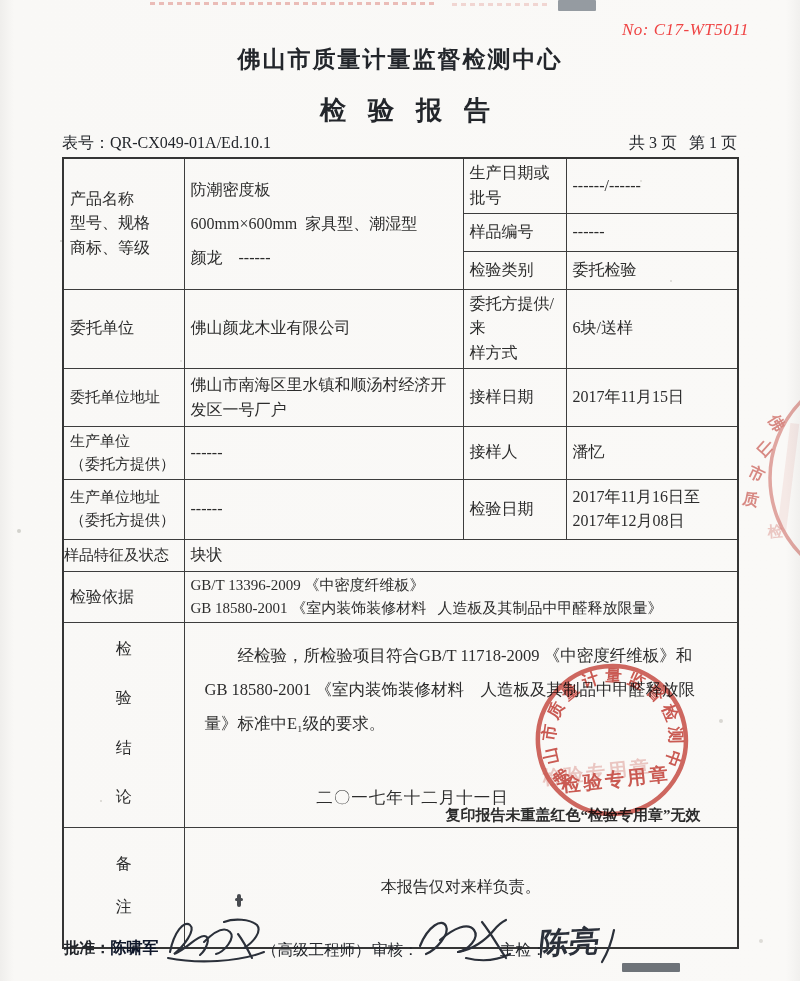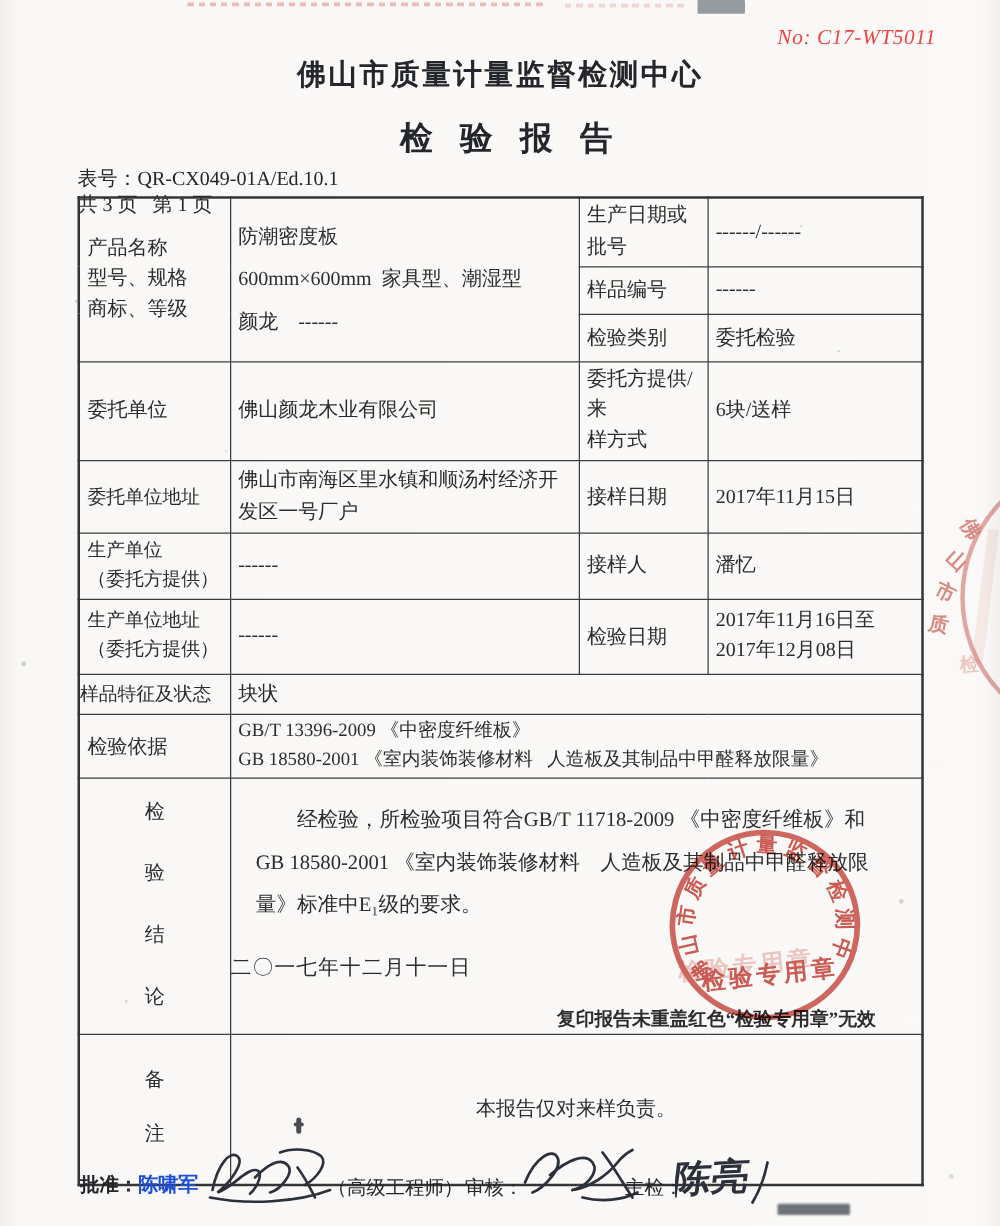--- a/index.html
+++ b/index.html
@@ -18,56 +18,56 @@
   
   .top-dashes { height:3px; opacity:.38;
     background:repeating-linear-gradient(90deg,#d25a50 0 5px,transparent 5px 9px); }
   .top-darkmark { background:#44505c; opacity:.55; filter:blur(.6px); border-radius:1px; }
   .report-no { top:20px; right:51px; font-size:17px; letter-spacing:.5px; color:#ef4444;font-style:italic; }
   .org-name { top:44px; left:0; width:100%; text-align:center;
     font-size:23px; font-weight:700; letter-spacing:2px; color:#23262b; }
   .report-title { top:93px; left:16px; width:100%; text-align:center;
     font-size:26px; font-weight:700; letter-spacing:22px; color:#23262b; }
   .form-row { top:133px; left:62px; width:675px; display:flex; justify-content:space-between;
-    font-size:16px; color:#23262b;flex-direction:column; }
+    font-size:16px; color:#23262b; }
   .pagination { white-space:pre; }
 
   
   table.report { position:absolute; left:62px; top:157px; width:675px;
     border-collapse:collapse; table-layout:fixed; }
   table.report td { border:1px solid #3d3d3d; font-size:16px; color:#2c2c2c;
     padding:2px 6px; vertical-align:middle; }
   table.report { border:2px solid #353535; }
   td.lbl { text-align:left; }
   td.val { text-align:left; padding-left:10px; }
   .lines div { line-height:1.55; }
   .mid3 div { line-height:34px; }
   .pre { white-space:pre; }
   .vert-cell { height:100%; display:flex; flex-direction:column; align-items:center;
     justify-content:space-between; }
   .vcell-concl { padding:14px 0 18px; height:201px; }
   .vcell-rem { padding:24px 0 28px; height:116px; }
   .concl-cell { position:relative; padding:0 !important; }
   .concl-par { position:absolute; top:16px; left:20px; width:508px;
     text-indent:2em; line-height:34px; font-size:16.5px; }
-  .concl-date { position:absolute; top:140px; left:0; width:456px; text-align:left;
+  .concl-date { position:absolute; top:164px; left:0; width:456px; text-align:center;
     font-size:16.5px; letter-spacing:1px; }
   .concl-note { position:absolute; top:183px; left:0; width:516px; text-align:right;
     font-size:15px;font-weight:bold; }
   .remark-cell { position:relative; text-align:center; font-size:16.5px; }
   .ink-blot { position:absolute; left:52px; top:66px; width:4px; height:13px;
     background:#2a2d33; border-radius:2px; filter:blur(.4px); opacity:.85; }
   .ink-blot::after { content:""; position:absolute; left:-2px; top:4px; width:8px;
     height:3px; background:#2a2d33; border-radius:2px; }
 
   
   .stamp { mix-blend-mode:multiply; }
   
   .footer-label { font-size:15.5px; color:#23262b; }
-  .footer-name { font-size:16px; font-weight:700; color:#1d4ed8; }
+  .footer-name { font-size:16px; font-weight:700; color:#0f172a; }
   .sig { color:#2b303a; }
   .smudge { background:#565c64; opacity:.85; filter:blur(.7px); border-radius:1px; }
   .speck { width:2px; height:2px; border-radius:50%; background:#c9c8c3;
     box-shadow: -42px 290px 0 1px #d3d2cd, 610px 40px 0 0 #d6d5d0, 660px 480px 0 1px #d8d7d2,
       40px 560px 0 0 #d4d3ce, 700px 700px 0 1px #dddcd7, -30px 760px 0 0 #d6d5d0,
       580px -60px 0 0 #dad9d4, 120px 120px 0 0 #deddd8; }
 </style>
 </head>
 <body>
 

